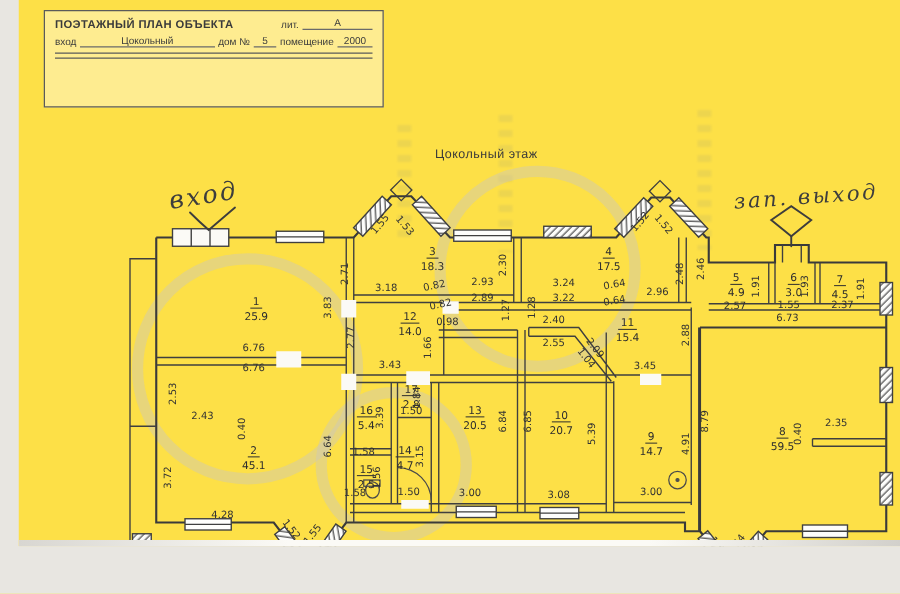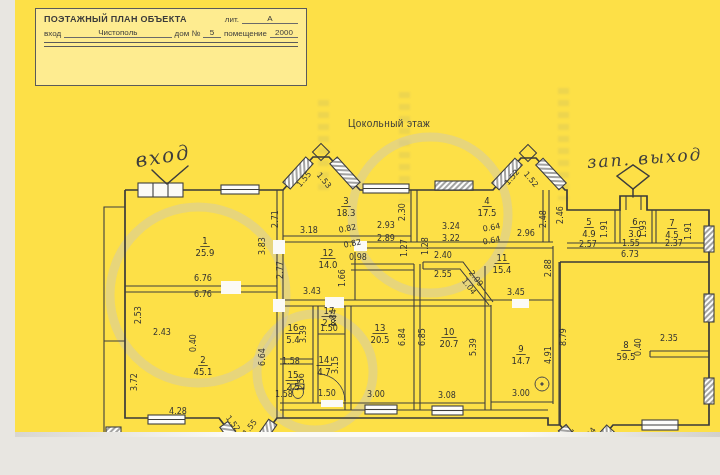--- a/index.html
+++ b/index.html
@@ -44,21 +44,21 @@
 
   <div class="form">
     <div class="row">
       <span class="b">ПОЭТАЖНЫЙ ПЛАН ОБЪЕКТА</span>
       <span class="sp"></span>
       <span class="lbl">лит.</span>
       <span class="ul" style="width:52px">А</span>
     </div>
     <div class="row">
       <span class="lbl">вход</span>
-      <span class="ul grow">Чистополь</span>
+      <span class="ul grow">Цокольный</span>
       <span class="lbl" style="margin-left:3px">дом №</span>
       <span class="ul" style="width:14px">5</span>
       <span class="lbl" style="margin-left:3px">помещение</span>
       <span class="ul" style="width:24px">2000</span>
     </div>
     <div class="dbl"></div>
   </div>
 
   <div class="floor-title">Цокольный этаж</div>
   <div class="hand hand-in">вход</div>

